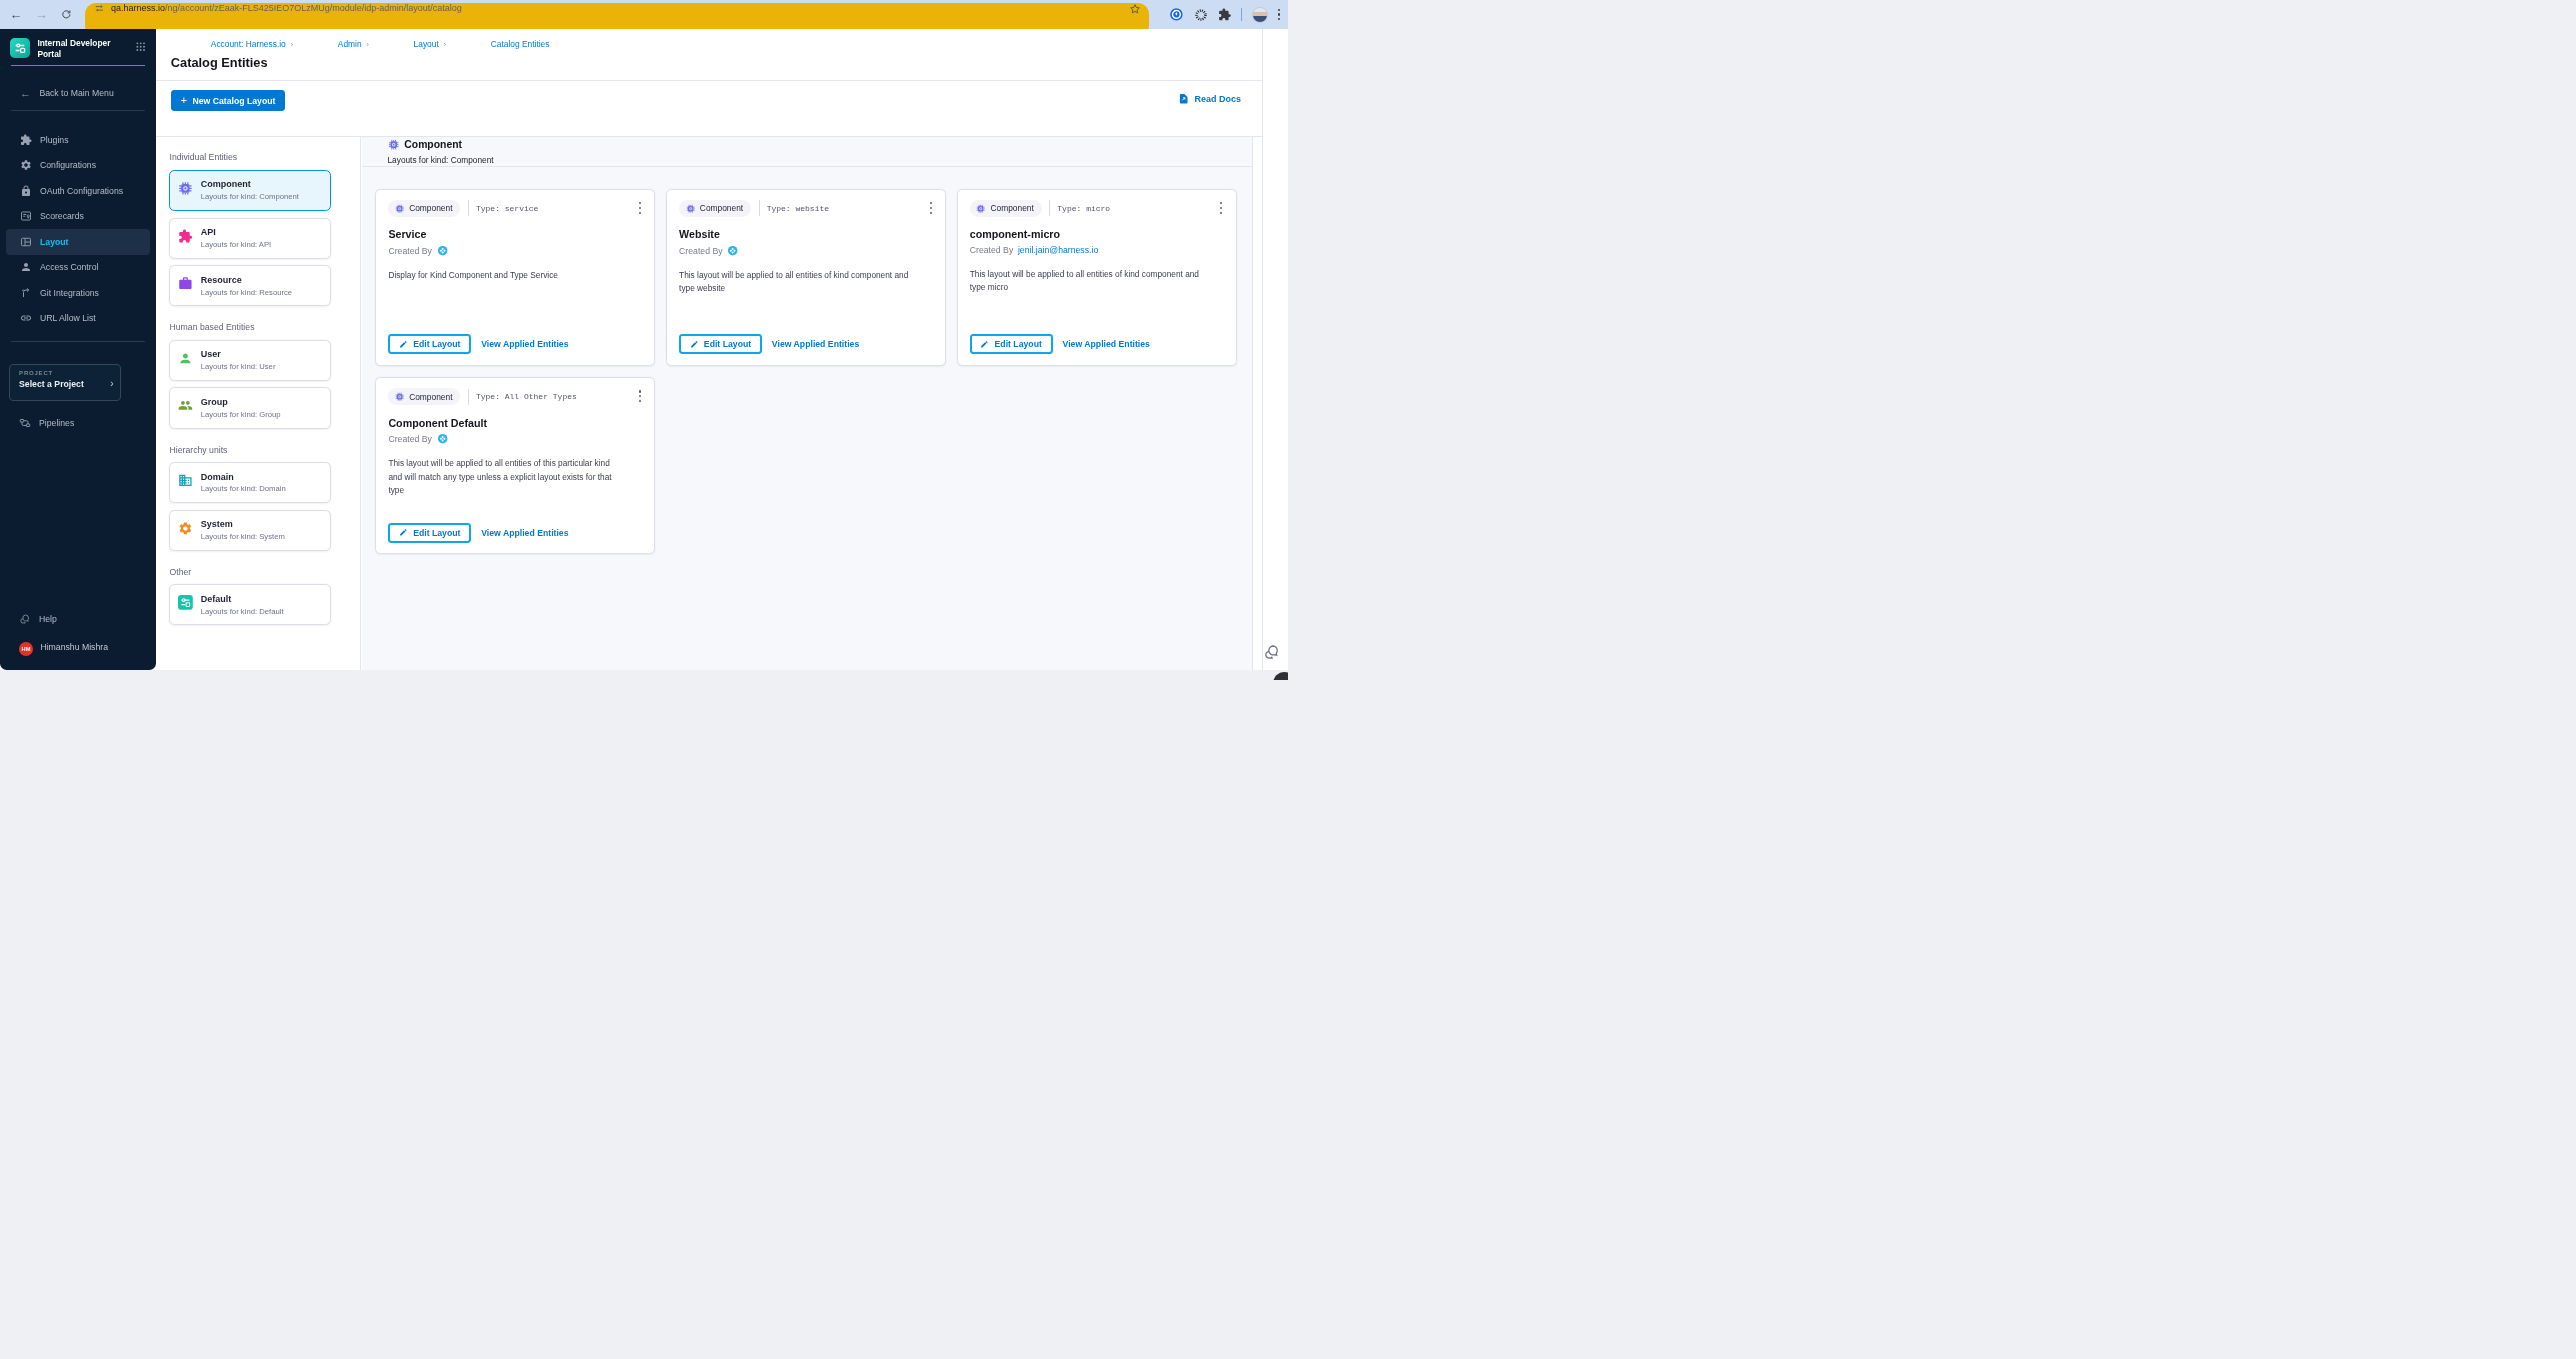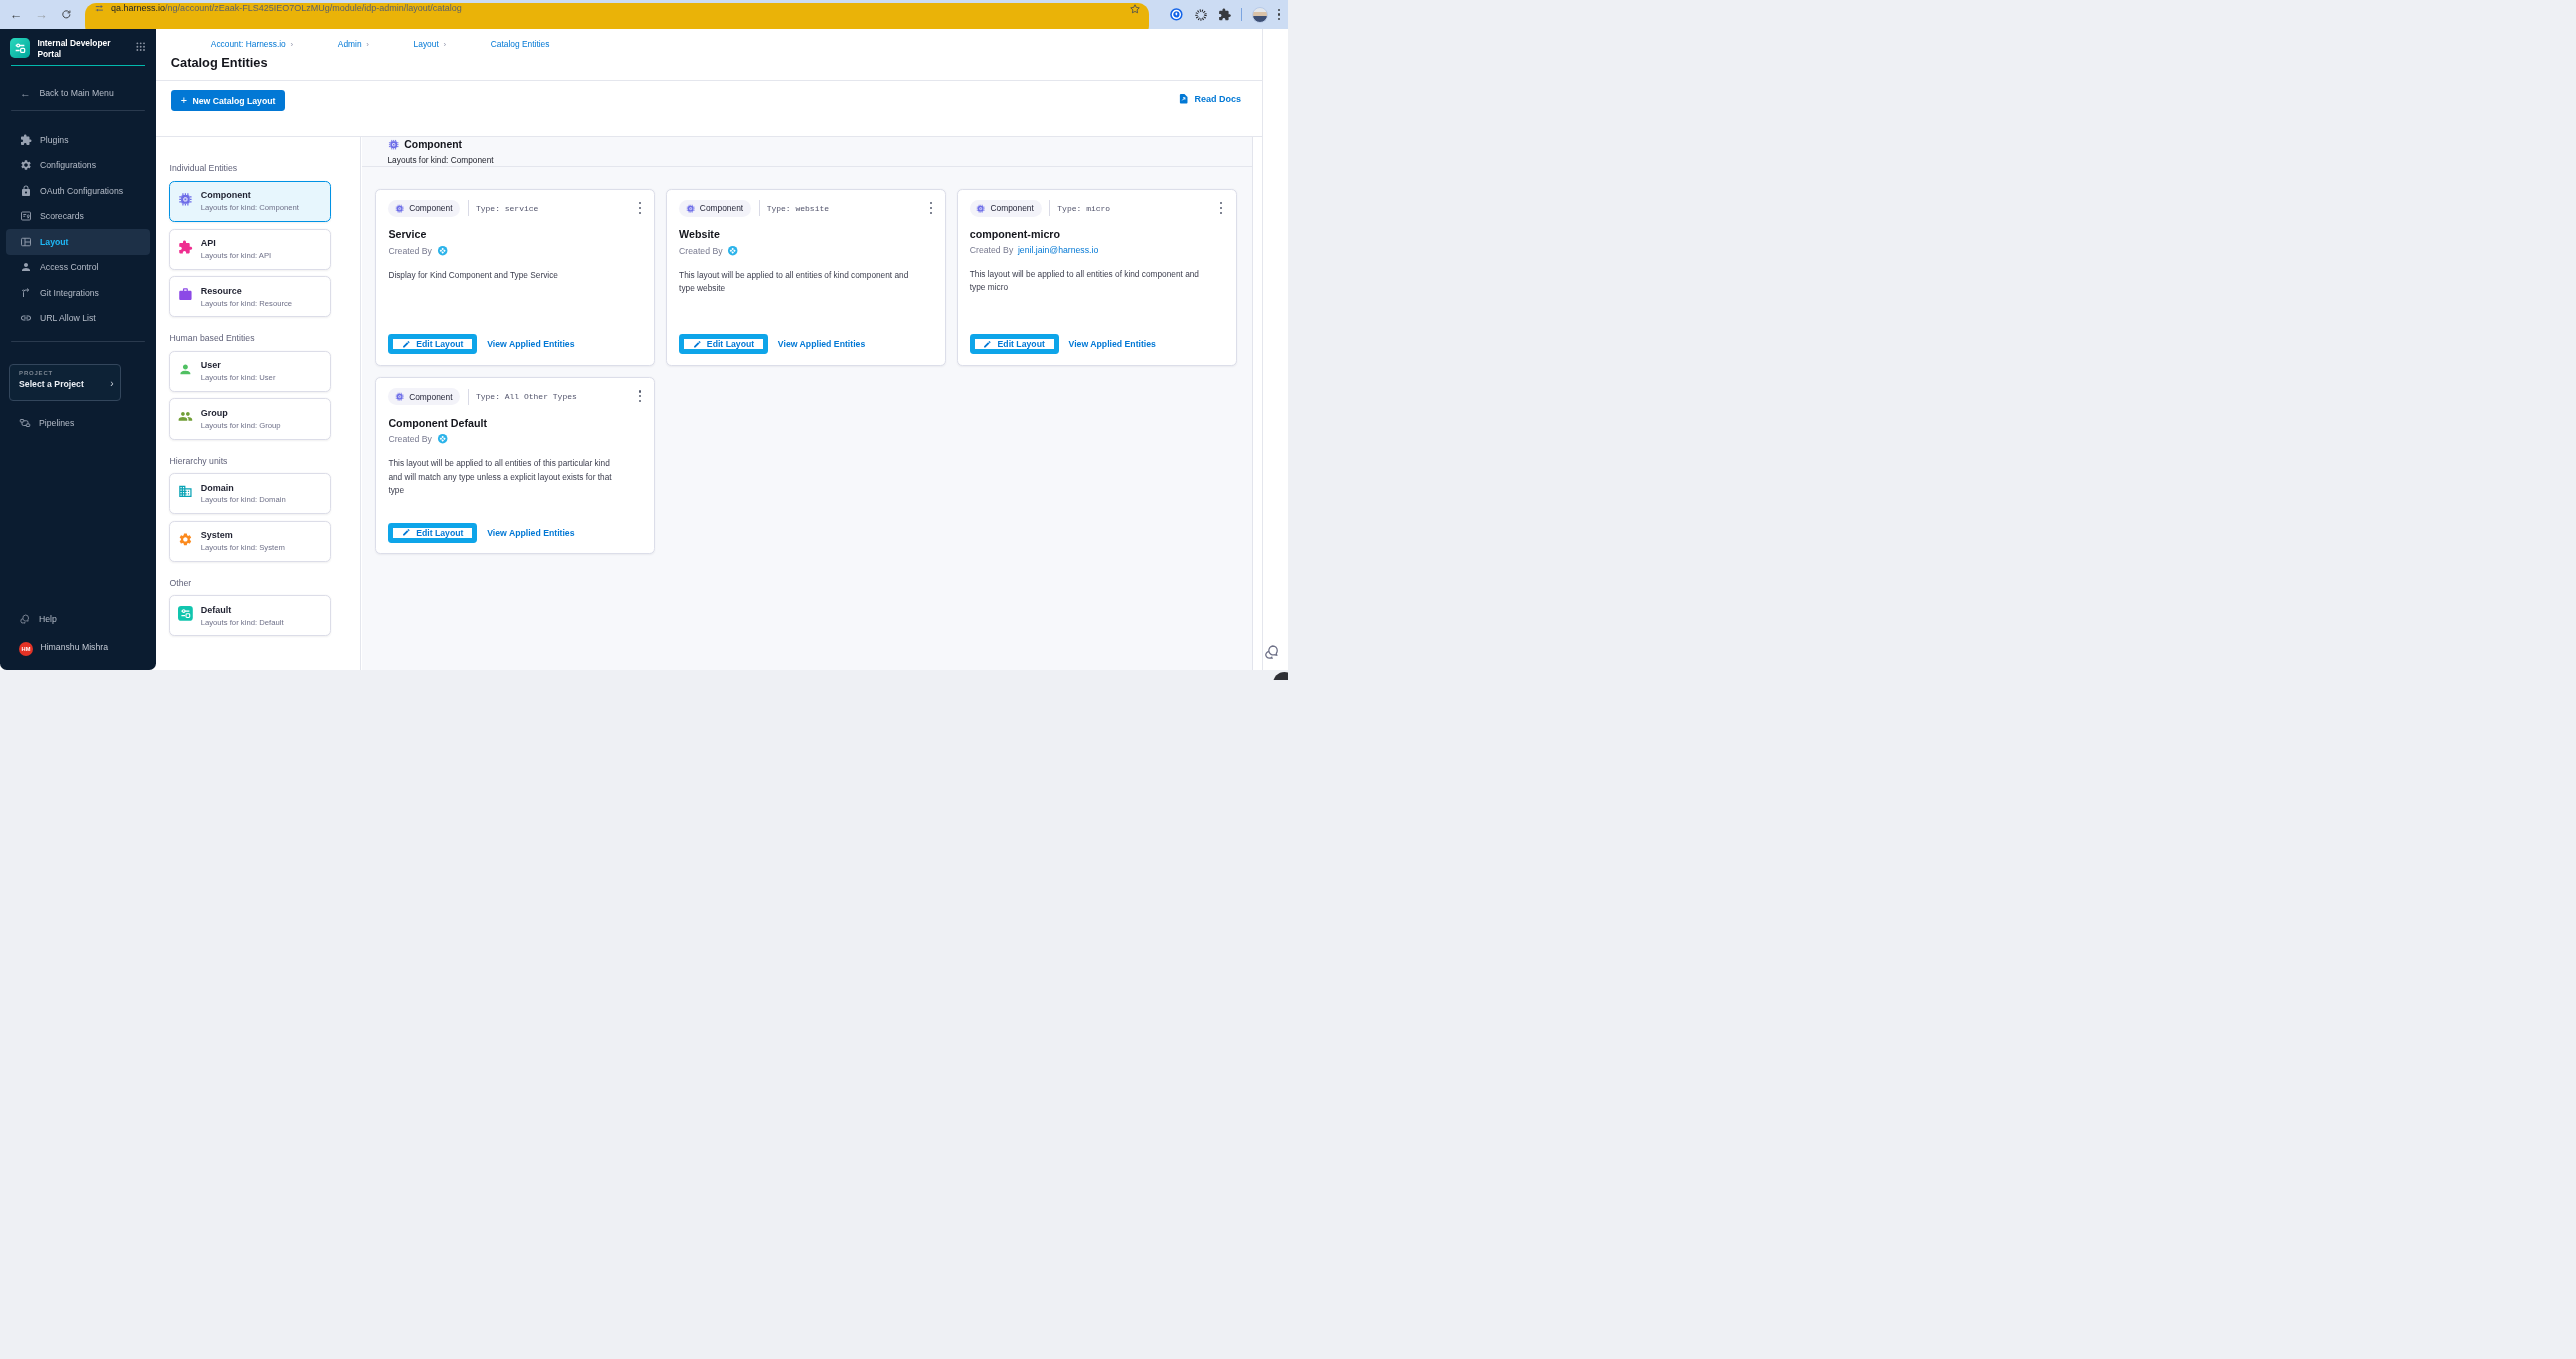--- a/index.html
+++ b/index.html
@@ -55,21 +55,21 @@
   .page-title { position:absolute; left:14.8px; top:25.5px; font-size:12.8px; font-weight:700; color:#14151c; }
   .hr { position:absolute; left:0; width:1106px; height:0.7px; background:#e4e6ed; }
   .v-line { position:absolute; left:1106px; top:0; bottom:0; width:0.7px; background:#e4e6ed; }
   .btn-primary { position:absolute; left:14.8px; top:61px; height:21px; background:#0278d5; color:#fff; border:none; border-radius:3.4px; font-size:8.7px; font-weight:700; font-family:inherit; padding:0 10px; display:flex; align-items:center; gap:5.4px; cursor:pointer; }
   .btn-primary .plus { font-size:10.7px; font-weight:400; margin-top:-0.7px; }
   .read-docs { position:absolute; right:47px; top:64px; display:flex; align-items:center; gap:4.7px; color:#0278d5; font-size:9px; font-weight:700; cursor:pointer; }
 
   
   .entity-col { position:absolute; left:0; top:108px; width:205px; bottom:0; background:#fff; border-right:0.7px solid #e4e6ed; padding:11.4px 0 0 12.8px; overflow:hidden; }
   .sec-label { font-size:8.7px; color:#60627a; margin:16px 0 7.4px 0.7px; }
-  .sec-label.first { margin-top:15px; }
+  .sec-label.first { margin-top:4px; }
   .e-card { width:162px; border:0.7px solid #dcdde8; border-radius:5.4px; background:#fff; box-shadow:0 0.7px 2px rgba(40,41,61,.07); padding:8.7px 6.7px 8.7px 8.7px; display:flex; gap:7.4px; margin-bottom:6.7px; cursor:pointer; }
   .e-card.sel { background:#e7f6fd; border:1px solid #0092e4; }
   .e-ico { width:14.8px; height:14.8px; flex:0 0 auto; margin-top:1.3px; }
   .e-name { font-size:9px; font-weight:700; color:#1f2130; }
   .e-desc { font-size:7.7px; color:#6f7189; margin-top:2.7px; }
 
   
   .cards-area { position:absolute; left:206px; top:108px; width:891px; bottom:0; background:#f7f8fb; border-right:0.7px solid #e2e4ec; }
   .kind-head { position:absolute; left:25.5px; top:2px; }
   .kind-title { display:flex; align-items:center; gap:5.4px; font-size:10.4px; font-weight:700; color:#14151c; }
@@ -81,21 +81,21 @@
   .badge { display:flex; align-items:center; gap:4.7px; background:#f3f3f9; border-radius:9.4px; padding:3.4px 8px 3.4px 6.7px; font-size:8.4px; color:#26273a; }
   .type-sep { width:0.7px; height:16px; background:#d9dae6; margin:0 7.4px; }
   .type-txt { font-family:"Liberation Mono", monospace; font-size:8px; color:#51536b; }
   .card-kebab { position:absolute; right:10.7px; top:9.4px; display:flex; flex-direction:column; gap:2.7px; align-items:center; padding:2.7px; cursor:pointer; }
   .card-kebab i { width:2.1px; height:2.1px; border-radius:50%; background:#555b6e; }
   .card-title { margin-top:11.4px; font-size:10.7px; font-weight:700; color:#15161d; }
   .created { margin-top:4.7px; display:flex; align-items:center; gap:4.7px; font-size:8.7px; color:#77798f; }
   .created a { color:#0278d5; text-decoration:none; cursor:pointer; }
   .card-desc { margin-top:12.8px; font-size:8.3px; color:#3b3d4d; line-height:1.6; width:92%; }
   .card-foot { margin-top:auto; display:flex; align-items:center; gap:10px; }
-  .btn-edit { display:flex; align-items:center; gap:5.4px; border:5px solid #0ea5e9; color:#0278d5; background:#fff; border-radius:3.4px; height:20px; padding:0 8.7px; font-size:8.7px; font-weight:700; font-family:inherit; cursor:pointer; }
+  .btn-edit { display:flex; align-items:center; gap:5.4px; border:2px solid #0ea5e9; color:#0278d5; background:#fff; border-radius:3.4px; height:20px; padding:0 8.7px; font-size:8.7px; font-weight:700; font-family:inherit; cursor:pointer; }
   .link-view { color:#0278d5; font-size:8.7px; font-weight:700; cursor:pointer; }
 
   
   .chat-fab { position:absolute; left:1263px; top:643px; cursor:pointer; }
   .corner-dark { position:absolute; left:1273px; top:672px; width:23px; height:23px; border-radius:50%; background:#2e2f35; }
 </style>
 </head>
 <body>
 
 <svg width="0" height="0" style="position:absolute">

